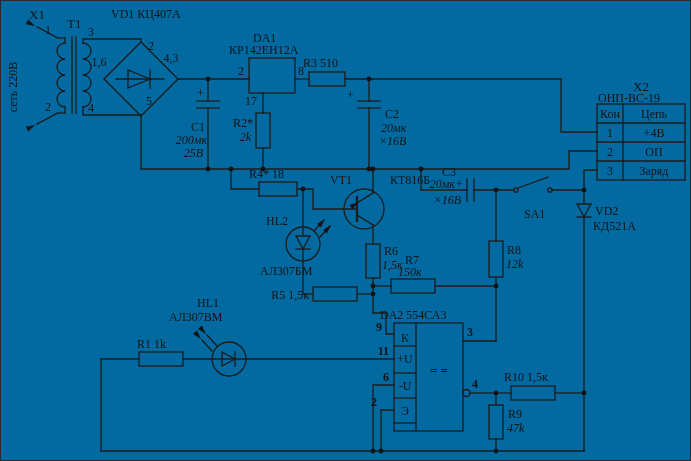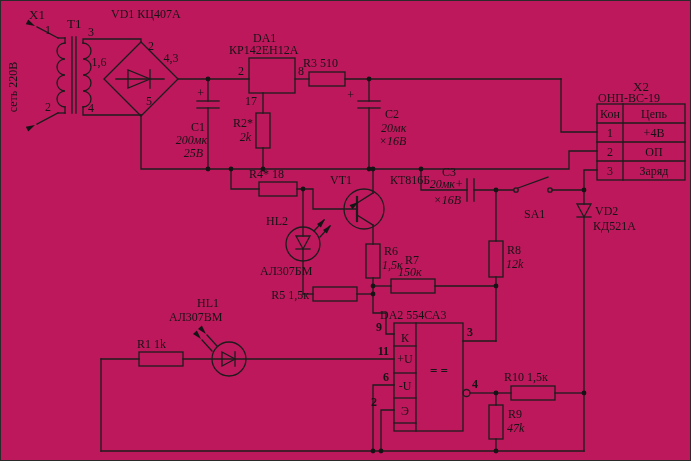--- a/index.html
+++ b/index.html
@@ -1,16 +1,16 @@
 <!DOCTYPE html>
 <html><head>
 <meta charset="utf-8">
 <style>
   html,body{margin:0;padding:0;background:#e8e8e6;}
-  #stage{position:relative;width:691px;height:461px;background:#be185d;border:1px solid #2a2a2a;box-sizing:border-box;overflow:hidden;}
+  #stage{position:relative;width:691px;height:461px;background:#0369a1;border:1px solid #2a2a2a;box-sizing:border-box;overflow:hidden;}
   svg{position:absolute;left:0;top:0;}
   svg text{font-family:"Liberation Serif", serif;font-size:12px;fill:#141414;}
   .w{stroke:#1c1c1c;stroke-width:1.3;fill:none;stroke-linecap:square;}
   .w2{stroke:#1c1c1c;stroke-width:2.2;fill:none;stroke-linecap:square;}
   .box{stroke:#1c1c1c;stroke-width:1.3;fill:none;}
   .dot{fill:#141414;stroke:none;}
   .head{fill:#141414;stroke:none;}
   .it{font-style:italic;}
   .bold{font-weight:bold;}
   .t13{font-size:13px;}

